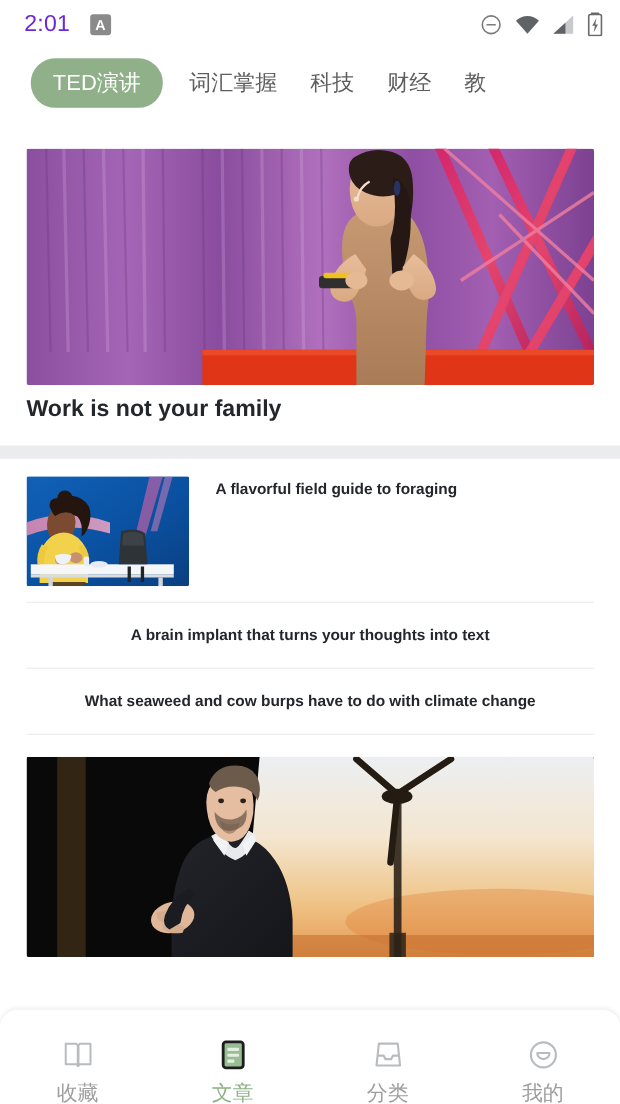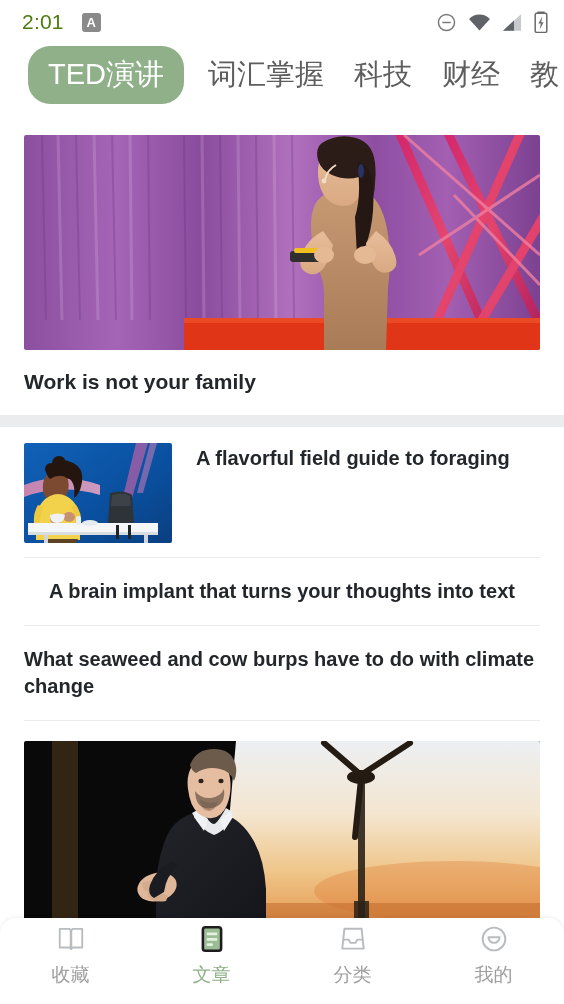--- a/index.html
+++ b/index.html
@@ -9,83 +9,83 @@
     font-family: "Liberation Sans", "DejaVu Sans", sans-serif;
     overflow: hidden;
   }
   .phone { position: relative; width: 564px; height: 1004px; background:#fff; overflow:hidden; }
 
   
   .statusbar {
     height: 44px; display: flex; align-items: center;
     padding: 0 16px 0 22px; background:#ffffff;
   }
-  .sb-time { font-size: 21px; color:#4d7c0f; letter-spacing:.2px; }
+  .sb-time { font-size: 21px; color:#6d28d9; letter-spacing:.2px; }
   .sb-appicon {
     width: 19px; height: 19px; border-radius: 3px; background:#8a8a8a;
     margin-left: 18px; display:flex; align-items:center; justify-content:center;
     color:#fff; font-size: 13px; font-weight: bold; line-height:1;
   }
   .sb-spacer { flex: 1; }
   .sb-icons { display:flex; align-items:center; gap: 11px; }
   .sb-icons svg { display:block; }
 
   
   .tabs {
     height: 62px; display:flex; align-items:center;
     padding-left: 28px; background:#fff; overflow:hidden;
     white-space: nowrap;
   }
   .tab {
-    font-size: 29px; color:#5e5e5e; margin-right: 30px; flex:0 0 auto;
+    font-size: 20px; color:#5e5e5e; margin-right: 30px; flex:0 0 auto;
   }
   .tab.active {
     background: #8fb089; color:#ffffff;
     border-radius: 22px; padding: 9px 20px; margin-right: 24px;
   }
 
   
   .feed { position:absolute; top:106px; left:0; right:0; bottom:0; background:#fff; }
 
   .card { background:#fff; }
   .hero-img {
     width: 516px; height: 215px; margin: 29px 24px 0 24px;
     border-radius: 2px; overflow:hidden; position:relative;
   }
   .hero-title {
     font-size: 21px; font-weight: bold; color:#23262a;
-    padding: 18px 24px 20px 24px; line-height: 1.3;
+    padding: 8px 24px 20px 24px; line-height: 1.3;
   }
   .band { height: 12px; background:#ebecee; }
 
   .row {
     display:flex; align-items:flex-start; padding: 16px 24px 14px 24px; gap: 24px;
   }
   .row-thumb {
     width: 148px; height: 100px; flex:0 0 auto; border-radius:2px; overflow:hidden;
     position:relative;
   }
   .row-title {
-    font-size: 20px; font-weight: bold; color:#23262a; line-height:1.34;
+    font-size: 14px; font-weight: bold; color:#23262a; line-height:1.34;
     padding-top: 2px;
   }
   .divider { height:1px; background:#ececec; margin: 0 24px 0 24px; }
   .text-row { padding: 20px 24px 20px 24px; justify-content: center; }
   .text-row .row-title { padding-top:0; }
 
   .wide-img {
     width: 516px; height: 182px; margin: 20px 24px 0 24px;
     border-radius:2px; overflow:hidden; position:relative;
   }
 
   
   .bottomnav {
     position:absolute; left:0; right:0; bottom:0; height: 86px;
     background:#ffffff; border-radius: 16px 16px 0 0;
-    display:flex; align-items:flex-start; box-shadow: 0 -1px 4px rgba(0,0,0,.07);
+    display:flex; align-items:flex-end; box-shadow: 0 -1px 4px rgba(0,0,0,.07);
   }
   .navitem {
     flex:1; display:flex; flex-direction:column; align-items:center; gap:9px;
     padding-top: 4px;
   }
   .navitem .nlabel { font-size: 19px; color:#9e9e9e; line-height:1; }
   .navitem.active .nlabel { color:#8fb089; }
   .nicon { width:34px; height:34px; display:flex; align-items:center; justify-content:center; }
 
   

